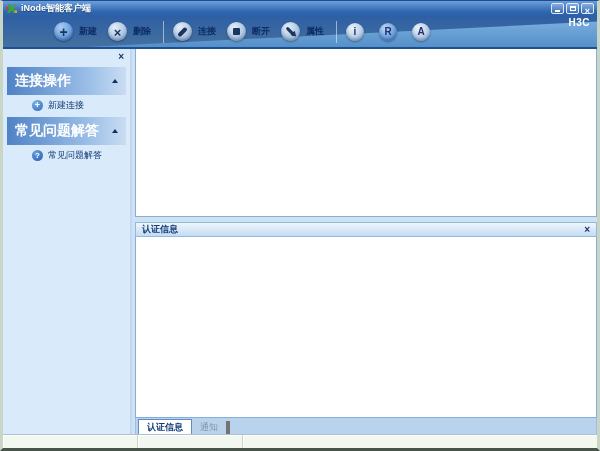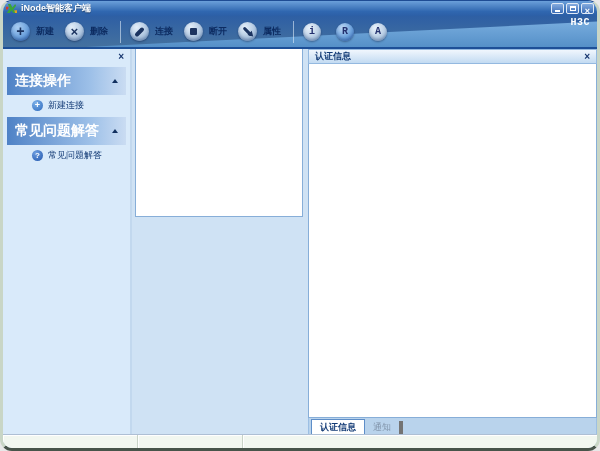--- a/index.html
+++ b/index.html
@@ -8,21 +8,20 @@
 
   .window{
     width:600px; height:451px;
     border-top:1px solid #1e4c94;
     border-left:3px solid #c9d6c6;
     border-right:3px solid #c9d6c6;
     border-bottom:3px solid #48544a;
     display:flex; flex-direction:column;
     background:#cfe2f4;
     overflow:hidden;
-    border-radius:12px;
   }
 
   
   .titlebar{
     height:15px; flex:0 0 15px;
     background:linear-gradient(#6ba0da,#3067b0 70%,#2c5fa6);
     display:flex; align-items:center; gap:4px; padding:0 3px;
   }
   .app-logo{ width:11px; height:11px; flex:0 0 11px; }
   .title-text{ color:#fff; font-size:9px; font-weight:bold; flex:1;
@@ -45,29 +44,28 @@
     display:flex; align-items:center; gap:15px; padding-left:7px;
     font-size:9px; color:#0f2e5e;
   }
   .menu-item{ white-space:nowrap; }
   .menu-item u{ text-decoration:underline; }
 
   
   .toolbar{
     height:31px; flex:0 0 31px; position:relative; overflow:hidden;
     background:linear-gradient(#2e5fa4,#44719f);
-    font-family:Liberation Mono, monospace;
   }
   .toolbar::after{
     content:""; position:absolute; inset:0;
     background:linear-gradient(#7fb2e2,#5590c8);
     clip-path:polygon(0 100%, 14% 100%, 100% 18%, 100% 100%);
   }
   .tb-inner{ position:relative; z-index:1; height:100%;
-    display:flex; align-items:center; padding-left:8px; }
+    display:flex; align-items:center; padding-left:8px;margin-left:43px; }
   .tb-btn{ display:flex; align-items:center; gap:6px; margin-right:11px; cursor:default; }
   .tb-label{ font-size:9px; font-weight:bold; color:#0d2c62; }
   .circle{
     width:19px; height:19px; border-radius:50%;
     background:radial-gradient(circle at 35% 28%, #e3eef9, #a4bedb 70%, #8aa9cc);
     box-shadow:inset 0 -2px 3px rgba(25,55,105,.35), 0 1px 2px rgba(0,0,30,.35);
     display:flex; align-items:center; justify-content:center;
     color:#1c3460; flex:0 0 19px;
   }
   .circle.vivid{ background:radial-gradient(circle at 35% 28%, #a9cdf2, #6da2dd 55%, #2f67ba); }
@@ -113,21 +111,21 @@
   .sb-item{ height:17px; display:flex; align-items:center; gap:5px; padding-left:29px;
     font-size:9px; color:#123a75; cursor:default; }
   .mini-circle{ width:11px; height:11px; border-radius:50%; flex:0 0 11px;
     display:flex; align-items:center; justify-content:center; color:#fff; }
   .mini-plus{ background:radial-gradient(circle at 35% 28%, #7db1e8, #2d6abe); }
   .mini-plus::before{ content:"+"; font-size:9px; font-weight:bold; line-height:9px; }
   .mini-q{ background:radial-gradient(circle at 35% 28%, #6f9fe0, #2257ae); }
   .mini-q::before{ content:"?"; font-size:8px; font-weight:bold; line-height:8px; }
 
   
-  .main{ flex:1; display:flex; flex-direction:row; padding-left:3px; min-width:0; }
+  .main{ flex:1; display:flex; flex-direction:column; padding-left:3px; min-width:0; }
   .main-white{ height:168px; flex:0 0 168px; background:#fff;
     border:1px solid #87aed8; border-top:none; }
   .main-gap{ height:5px; flex:0 0 5px; }
   .auth{ flex:1; display:flex; flex-direction:column; min-height:0; }
   .auth-header{
     height:15px; flex:0 0 15px;
     background:linear-gradient(#f0f6fd,#c3dbf2);
     border:1px solid #94b9e0;
     display:flex; align-items:center; justify-content:space-between; padding:0 6px;
     font-size:9px; font-weight:bold; color:#123a75;

